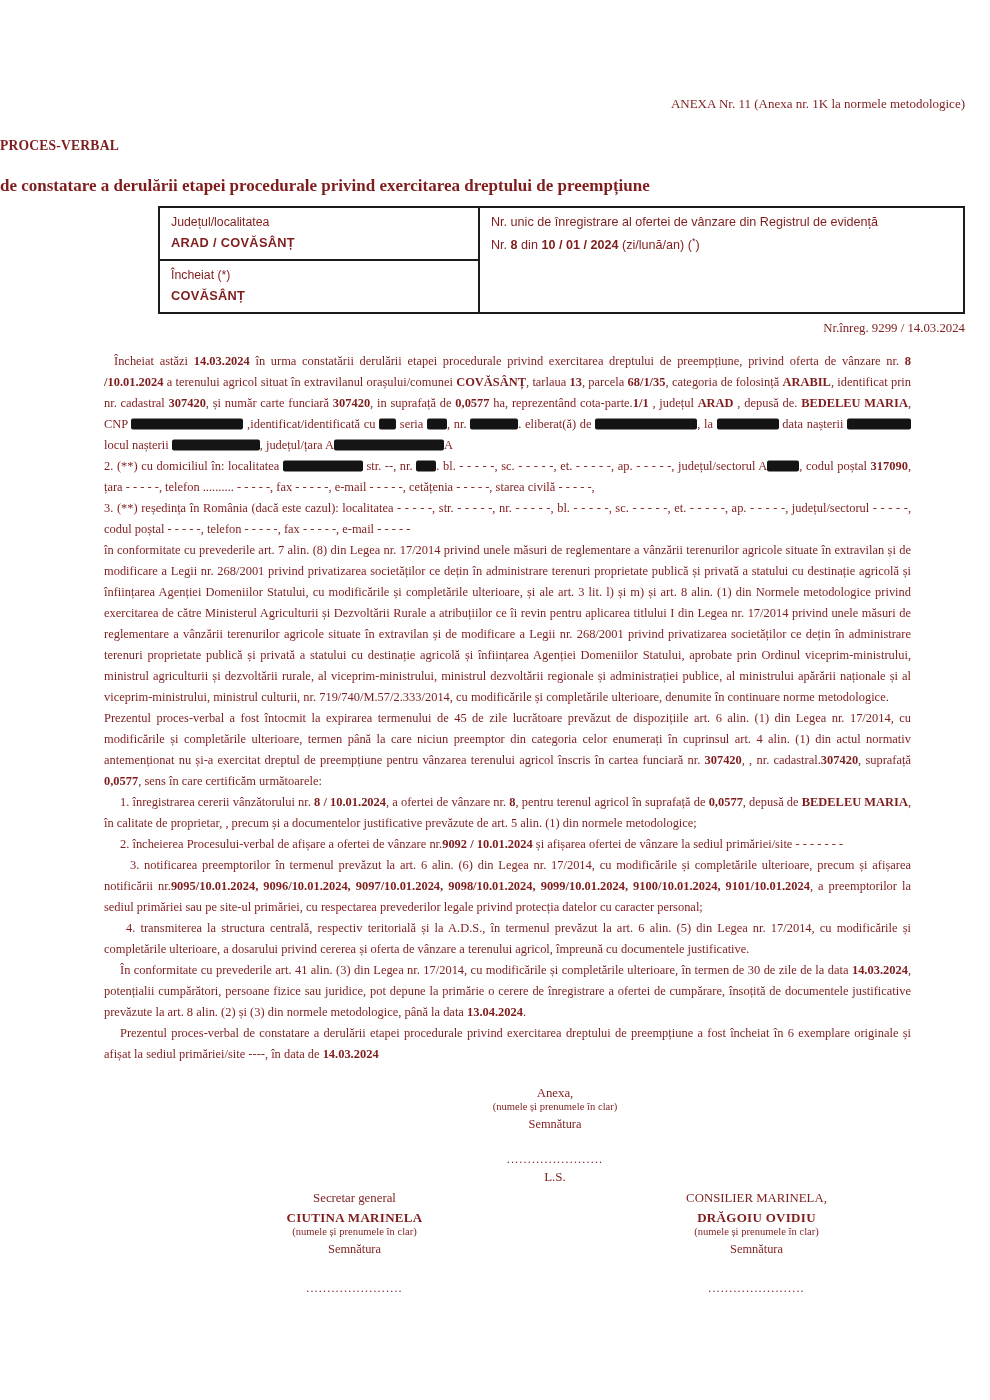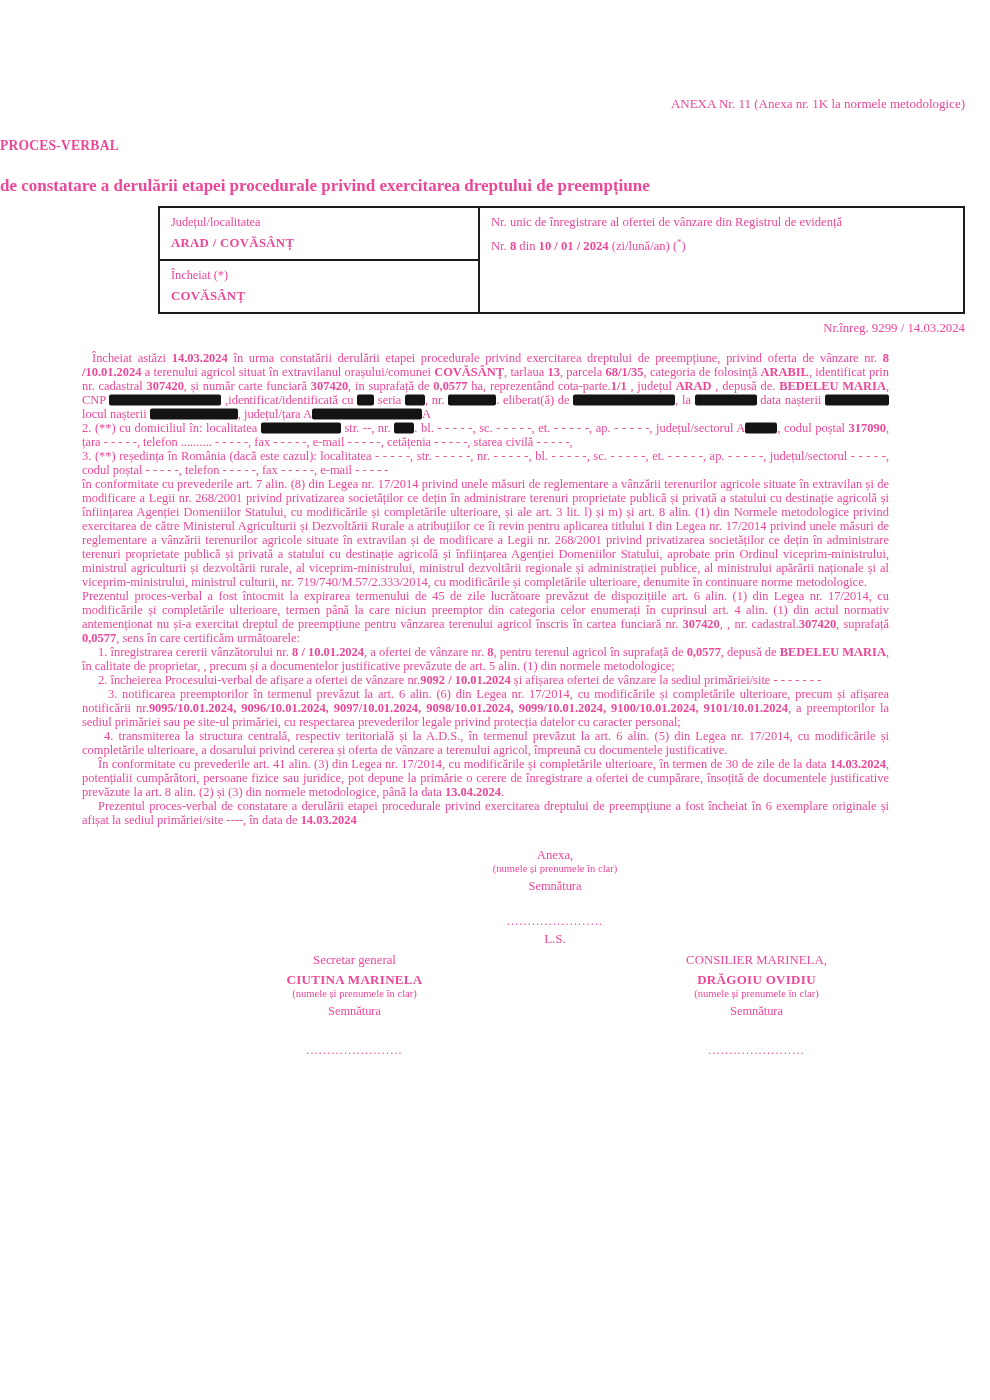--- a/index.html
+++ b/index.html
@@ -1,21 +1,21 @@
 <!DOCTYPE html>
 <html lang="ro"><head>
 <meta charset="utf-8">
 <style>
   html,body{margin:0;padding:0;background:#e8e8e8;}
   .sheet{
     position:relative;
     width:990px;height:1400px;
     margin:0 auto;
     background:#ffffff;
-    color:#ec4899;
+    color:#7f1d1d;
     font-family:"Liberation Serif", serif;
     overflow:hidden;
     box-sizing:border-box;
   }
   .anexa{
     margin:96px 25px 0 0;
     text-align:right;
     font-size:13px;
   }
   .title{
@@ -28,44 +28,44 @@
   .subtitle{
     margin-top:22px;
     font-weight:bold;
     font-size:17px;
   }
   table.info-table{
     margin:10px 6px 0 158px;
     width:807px;
     border-collapse:collapse;
     table-layout:fixed;
-    font-family:Liberation Serif, serif;
+    font-family:Liberation Sans, sans-serif;
   }
   table.info-table td{
     border:2px solid #1c1c1c;
     vertical-align:top;
     padding:7px 11px;
     box-sizing:border-box;
   }
   td.left-cell{width:320px;height:53px;}
   .cell-label{font-size:12.3px;}
   .cell-value{font-size:12.8px;font-weight:bold;margin-top:6px;letter-spacing:.3px;}
   td.right-cell{padding-top:20px;}
   .right-line1{font-size:12.6px;}
   .right-line2{font-size:12.6px;margin-top:9px;}
   .reg-note{
     margin:7px 25px 0 0;
     text-align:right;
     font-size:12.8px;
   }
   .body-text{
-    margin:15px 25px 0 82px;
+    margin:15px 25px 0 104px;
     width:807px;
     font-size:12.45px;
-    line-height:14px;
+    line-height:21px;
   }
   .body-text p{margin:0;text-align:justify;}
   .b{font-weight:bold;}
   .sup{vertical-align:super;font-size:9px;line-height:0;}
   .redact{
     display:inline-block;
     height:11px;
     background:#141414;
     border-radius:2px;
     vertical-align:baseline;

